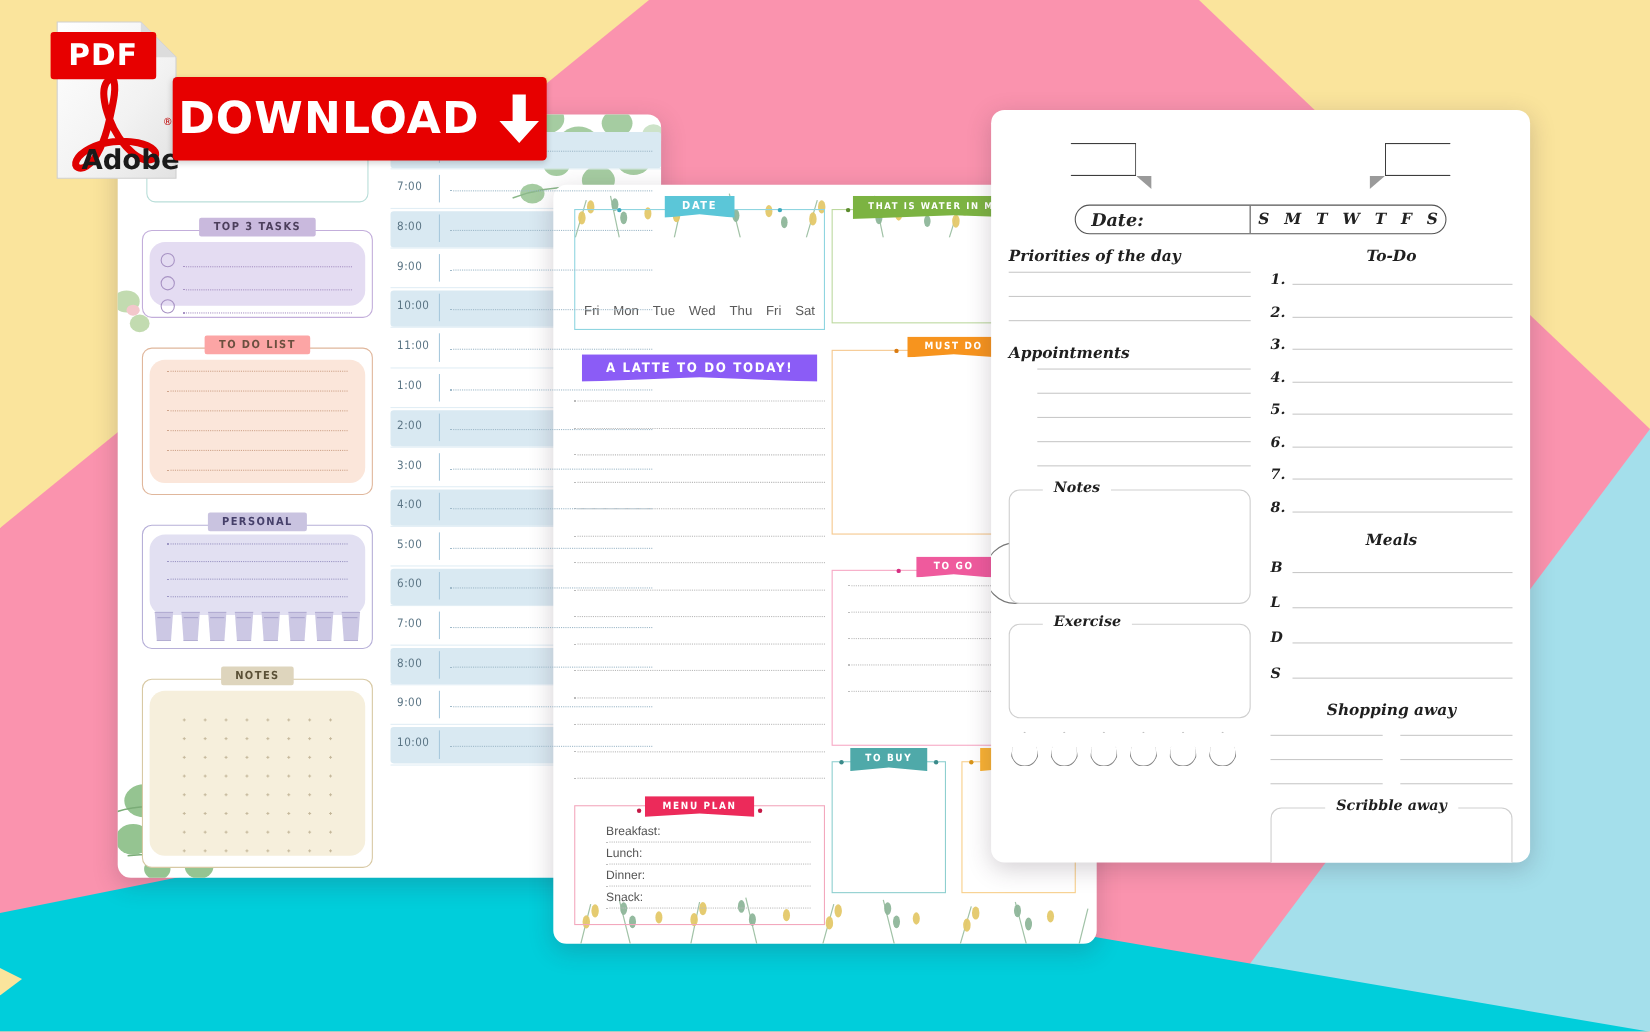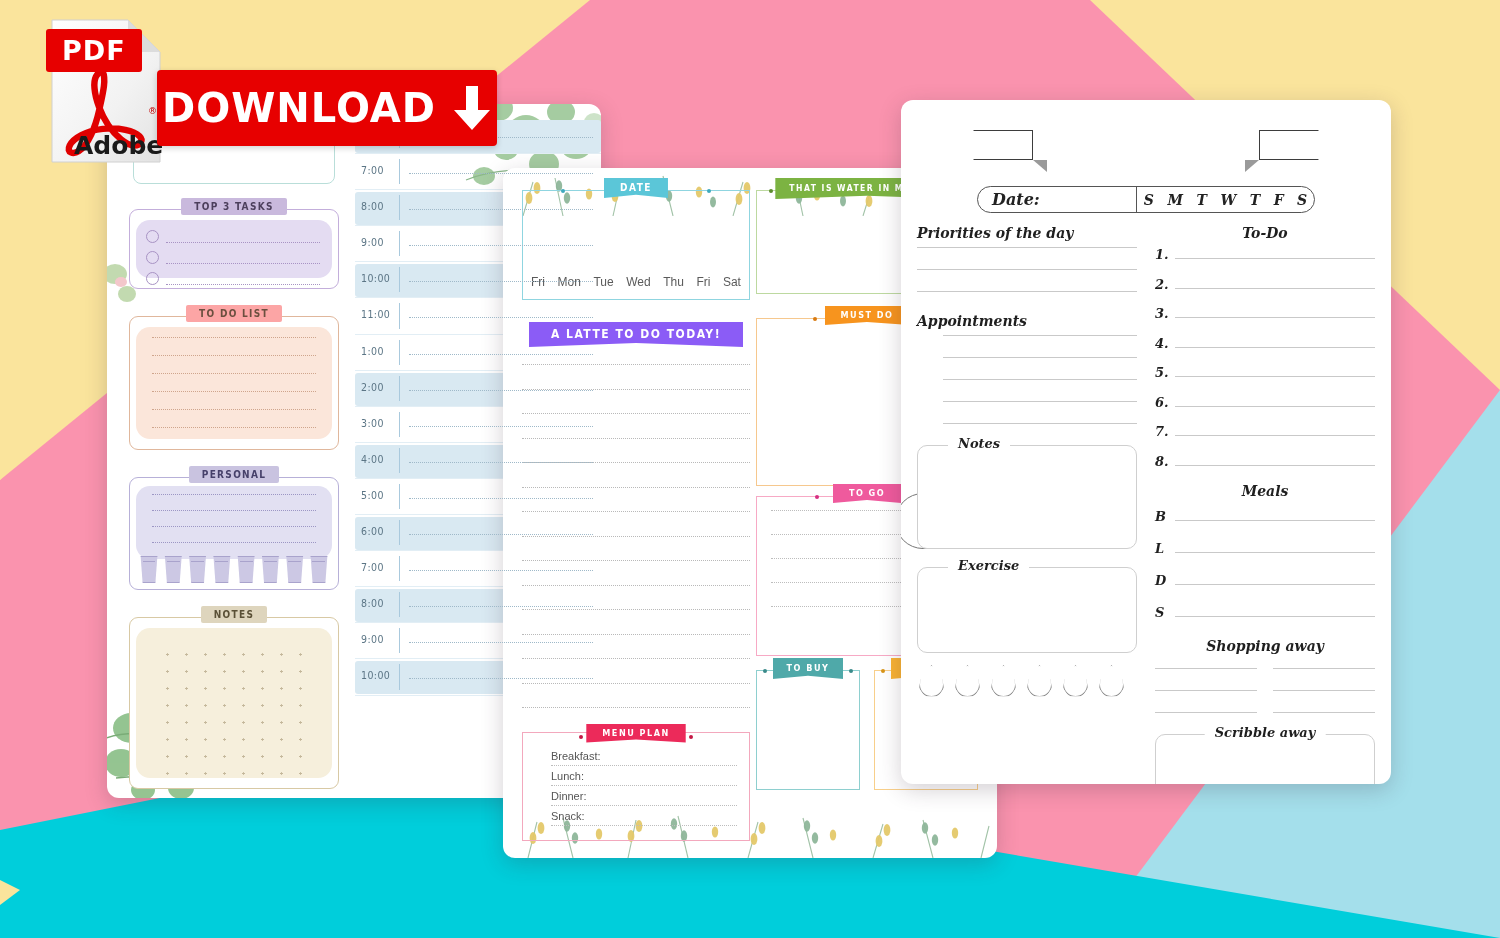--- a/index.html
+++ b/index.html
@@ -793,21 +793,21 @@
       </div>
 
       <div class="orange-box" style="margin-top:24px;">
         <div class="ribbon-wrap" style="margin-top:-13px;">
           <span class="dot" style="left:56px;background:#d97a10;"></span>
           <span class="dot" style="right:56px;background:#d97a10;"></span>
           <span class="ribbon" style="background:#f7941e;font-size:9px;">MUST DO</span>
         </div>
       </div>
 
-      <div class="pink-box" style="margin-top:10px;">
+      <div class="pink-box" style="margin-top:32px;">
         <div class="ribbon-wrap" style="margin-top:-27px;">
           <span class="dot" style="left:58px;background:#d62f82;"></span>
           <span class="dot" style="right:58px;background:#d62f82;"></span>
           <span class="ribbon" style="background:#ef5a9d;font-size:9px;">TO GO</span>
         </div>
         <div id="togo-lines">
             <div class="pink-line"></div>
             <div class="pink-line"></div>
             <div class="pink-line"></div>
             <div class="pink-line"></div>

